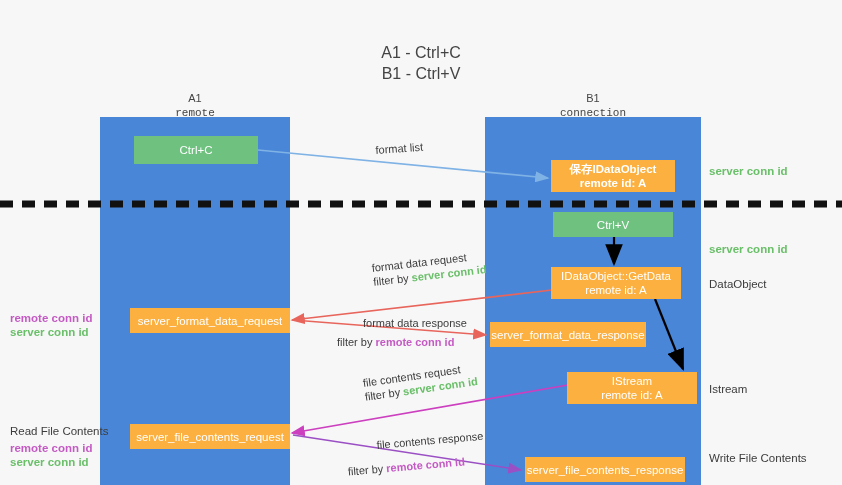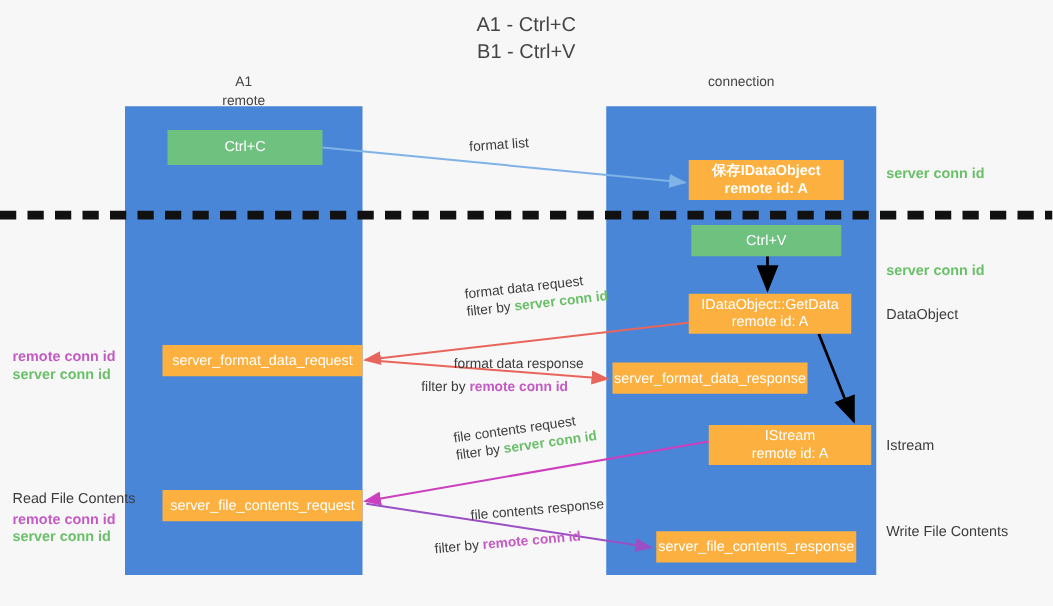--- a/index.html
+++ b/index.html
@@ -11,20 +11,21 @@
     width: 842px;
     height: 485px;
     position: relative;
     overflow: hidden;
     font-family: "Liberation Sans", sans-serif;
     color: #3c3c3c;
   }
   .canvas {
     position: absolute;
     inset: 0;
+    margin-top: 32px;
   }
   svg.wires {
     position: absolute;
     left: 0;
     top: 0;
     width: 842px;
     height: 485px;
     pointer-events: none;
   }
   
@@ -40,21 +41,21 @@
   }
   
   .lane-header {
     position: absolute;
     text-align: center;
     font-size: 11px;
     line-height: 15px;
     color: #444;
   }
   .lane-header .lane-name { display: block; }
-  .lane-header .lane-sub { display: block; }
+  .lane-header .lane-sub { display: block; font-family: Liberation Mono, monospace; }
   
   .lane {
     position: absolute;
     background: #4a86d8;
   }
   
   .node {
     position: absolute;
     box-sizing: border-box;
     display: flex;
@@ -100,20 +101,21 @@
   <div class="title-block">
     <div>A1 - Ctrl+C</div>
     <div>B1 - Ctrl+V</div>
   </div>
 
   <div class="lane-header" style="left:100px; top:59px; width:190px;">
     <span class="lane-name">A1</span>
     <span class="lane-sub">remote</span>
   </div>
   <div class="lane-header" style="left:485px; top:59px; width:216px;">
+    <span class="lane-name">B1</span>
     <span class="lane-sub">connection</span>
   </div>
 
   <div class="lane" style="left:100px; top:85px; width:190px; height:375px;"></div>
   <div class="lane" style="left:485px; top:85px; width:216px; height:375px;"></div>
 
   <svg class="wires" viewBox="0 0 842 485">
     <defs>
       <marker id="ah-blue" markerWidth="9" markerHeight="7" refX="8" refY="3.5" orient="auto">
         <polygon points="0 0, 9 3.5, 0 7" fill="#7fb2e5"></polygon>

